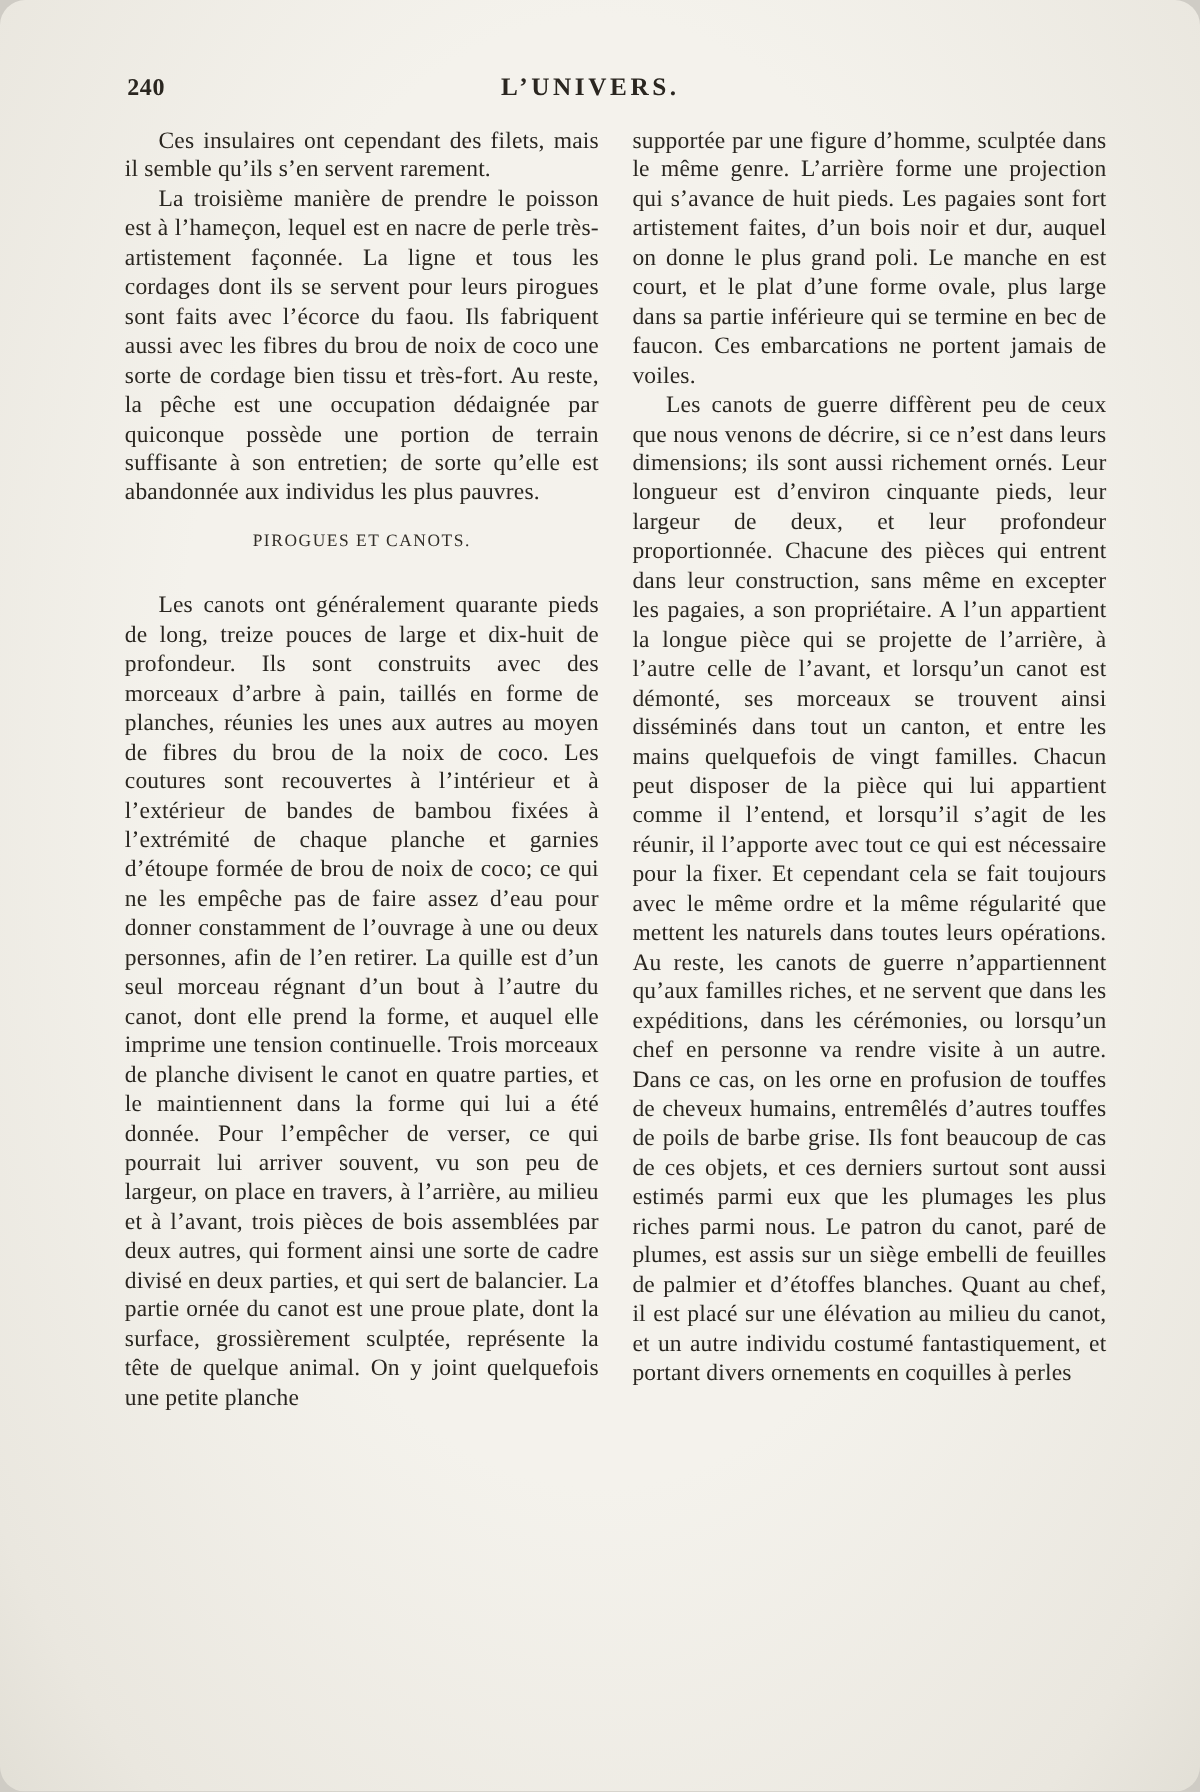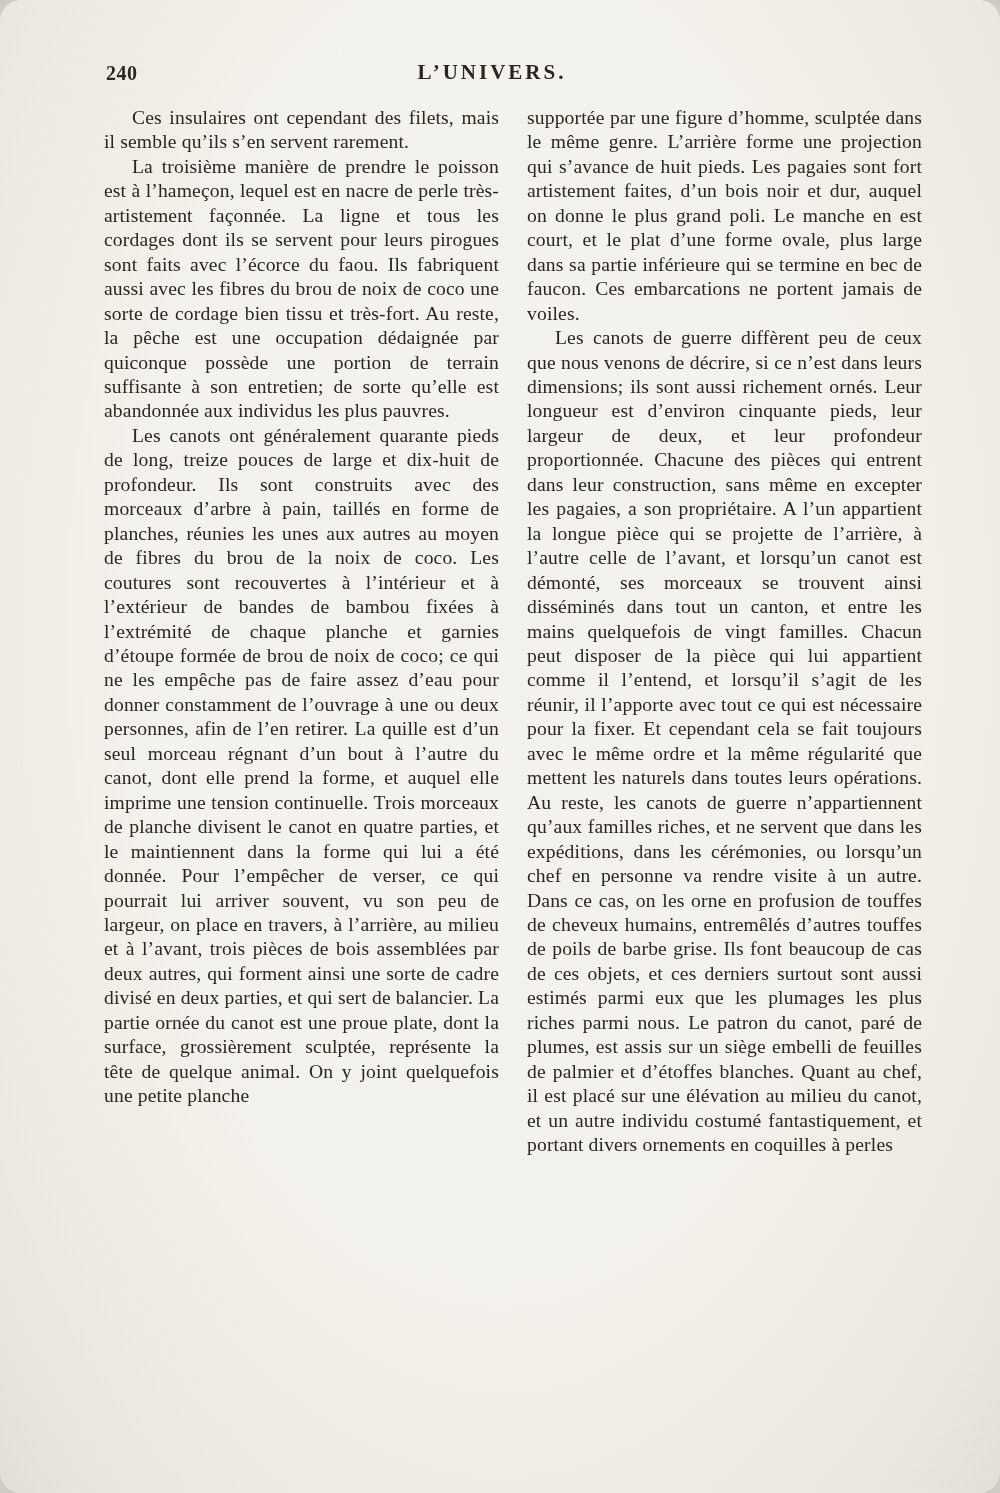--- a/index.html
+++ b/index.html
@@ -75,20 +75,21 @@
   <div class="page-header">
     <span class="page-number">240</span>
     <span class="running-title">L’UNIVERS.</span>
   </div>
 
   <div class="columns">
 
     <div class="column">
       <p>Ces insulaires ont cependant des filets, mais il semble qu’ils s’en servent rarement.</p>
       <p>La troisième manière de prendre le poisson est à l’hameçon, lequel est en nacre de perle très-artistement façonnée. La ligne et tous les cordages dont ils se servent pour leurs pirogues sont faits avec l’écorce du faou. Ils fabriquent aussi avec les fibres du brou de noix de coco une sorte de cordage bien tissu et très-fort. Au reste, la pêche est une occupation dédaignée par quiconque possède une portion de terrain suffisante à son entretien; de sorte qu’elle est abandonnée aux individus les plus pauvres.</p>
+      <h2 class="section-heading">PIROGUES ET CANOTS.</h2>
       <p>Les canots ont généralement quarante pieds de long, treize pouces de large et dix-huit de profondeur. Ils sont construits avec des morceaux d’arbre à pain, taillés en forme de planches, réunies les unes aux autres au moyen de fibres du brou de la noix de coco. Les coutures sont recouvertes à l’intérieur et à l’extérieur de bandes de bambou fixées à l’extrémité de chaque planche et garnies d’étoupe formée de brou de noix de coco; ce qui ne les empêche pas de faire assez d’eau pour donner constamment de l’ouvrage à une ou deux personnes, afin de l’en retirer. La quille est d’un seul morceau régnant d’un bout à l’autre du canot, dont elle prend la forme, et auquel elle imprime une tension continuelle. Trois morceaux de planche divisent le canot en quatre parties, et le maintiennent dans la forme qui lui a été donnée. Pour l’empêcher de verser, ce qui pourrait lui arriver souvent, vu son peu de largeur, on place en travers, à l’arrière, au milieu et à l’avant, trois pièces de bois assemblées par deux autres, qui forment ainsi une sorte de cadre divisé en deux parties, et qui sert de balancier. La partie ornée du canot est une proue plate, dont la surface, grossièrement sculptée, représente la tête de quelque animal. On y joint quelquefois une petite planche</p>
     </div>
 
     <div class="column">
       <p class="no-indent">supportée par une figure d’homme, sculptée dans le même genre. L’arrière forme une projection qui s’avance de huit pieds. Les pagaies sont fort artistement faites, d’un bois noir et dur, auquel on donne le plus grand poli. Le manche en est court, et le plat d’une forme ovale, plus large dans sa partie inférieure qui se termine en bec de faucon. Ces embarcations ne portent jamais de voiles.</p>
       <p>Les canots de guerre diffèrent peu de ceux que nous venons de décrire, si ce n’est dans leurs dimensions; ils sont aussi richement ornés. Leur longueur est d’environ cinquante pieds, leur largeur de deux, et leur profondeur proportionnée. Chacune des pièces qui entrent dans leur construction, sans même en excepter les pagaies, a son propriétaire. A l’un appartient la longue pièce qui se projette de l’arrière, à l’autre celle de l’avant, et lorsqu’un canot est démonté, ses morceaux se trouvent ainsi disséminés dans tout un canton, et entre les mains quelquefois de vingt familles. Chacun peut disposer de la pièce qui lui appartient comme il l’entend, et lorsqu’il s’agit de les réunir, il l’apporte avec tout ce qui est nécessaire pour la fixer. Et cependant cela se fait toujours avec le même ordre et la même régularité que mettent les naturels dans toutes leurs opérations. Au reste, les canots de guerre n’appartiennent qu’aux familles riches, et ne servent que dans les expéditions, dans les cérémonies, ou lorsqu’un chef en personne va rendre visite à un autre. Dans ce cas, on les orne en profusion de touffes de cheveux humains, entremêlés d’autres touffes de poils de barbe grise. Ils font beaucoup de cas de ces objets, et ces derniers surtout sont aussi estimés parmi eux que les plumages les plus riches parmi nous. Le patron du canot, paré de plumes, est assis sur un siège embelli de feuilles de palmier et d’étoffes blanches. Quant au chef, il est placé sur une élévation au milieu du canot, et un autre individu costumé fantastiquement, et portant divers ornements en coquilles à perles</p>
     </div>
 
   </div>
 

